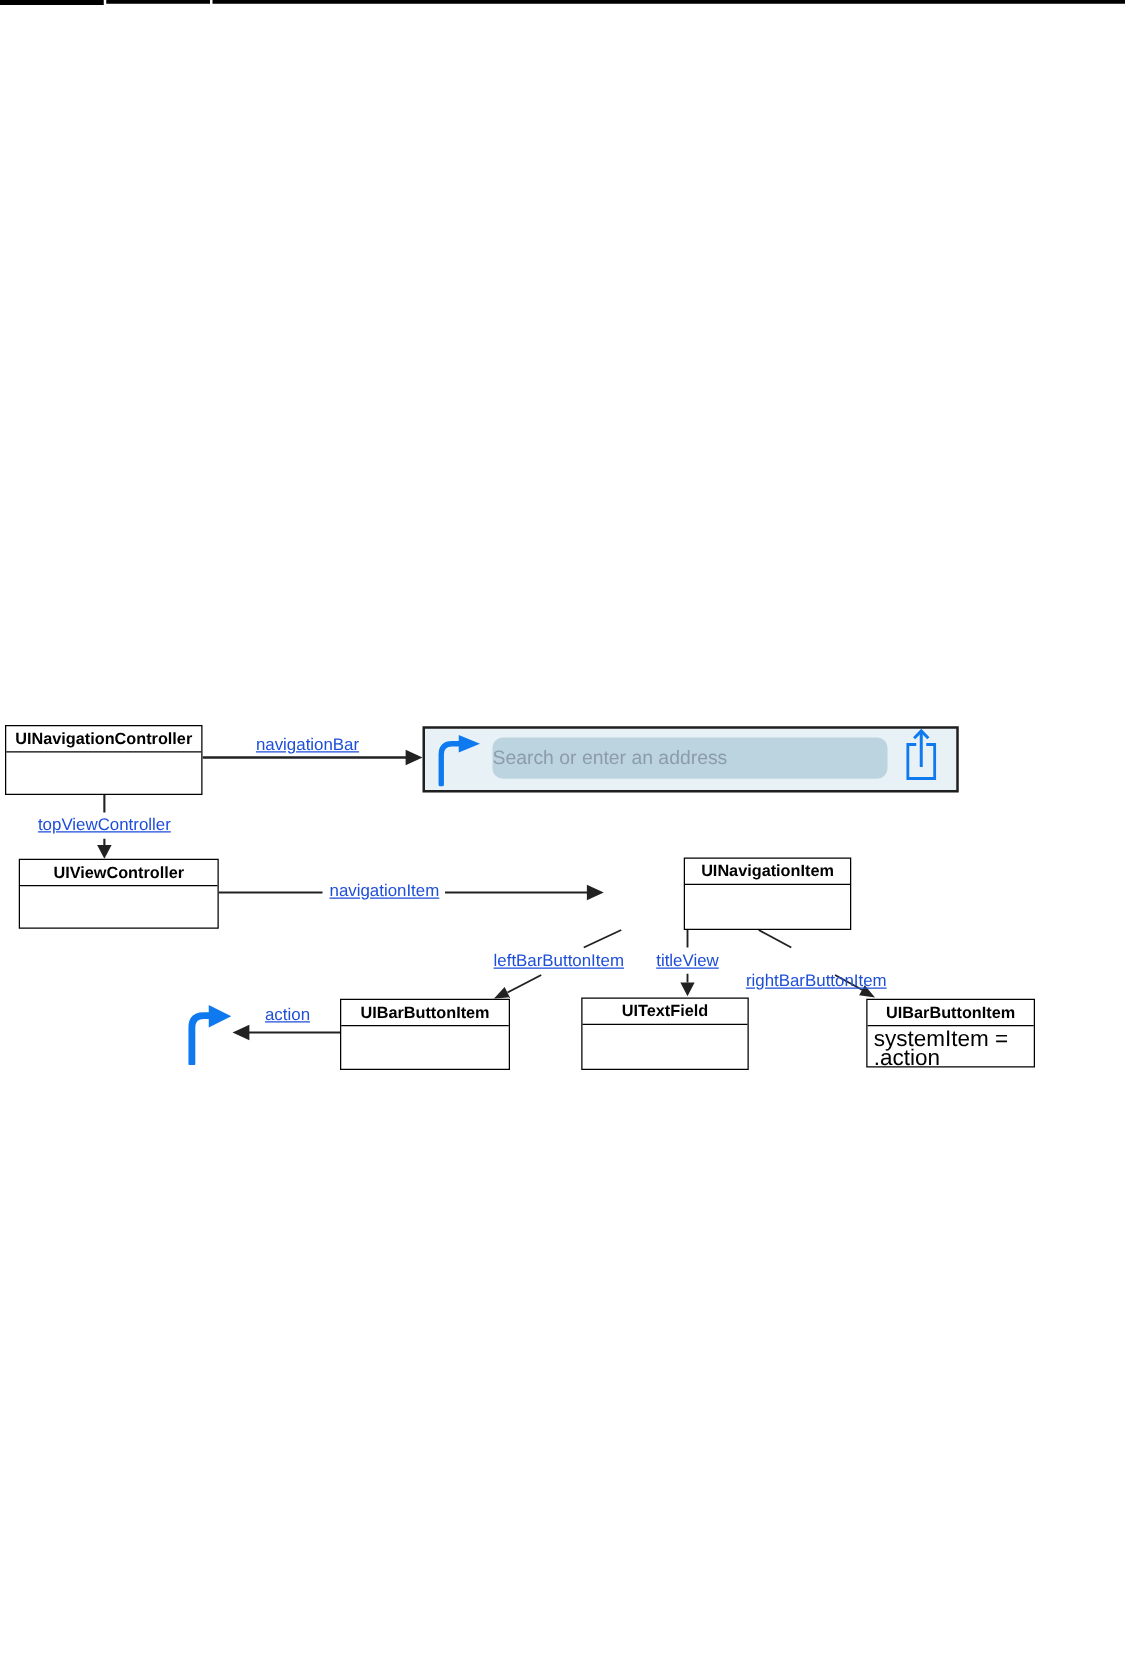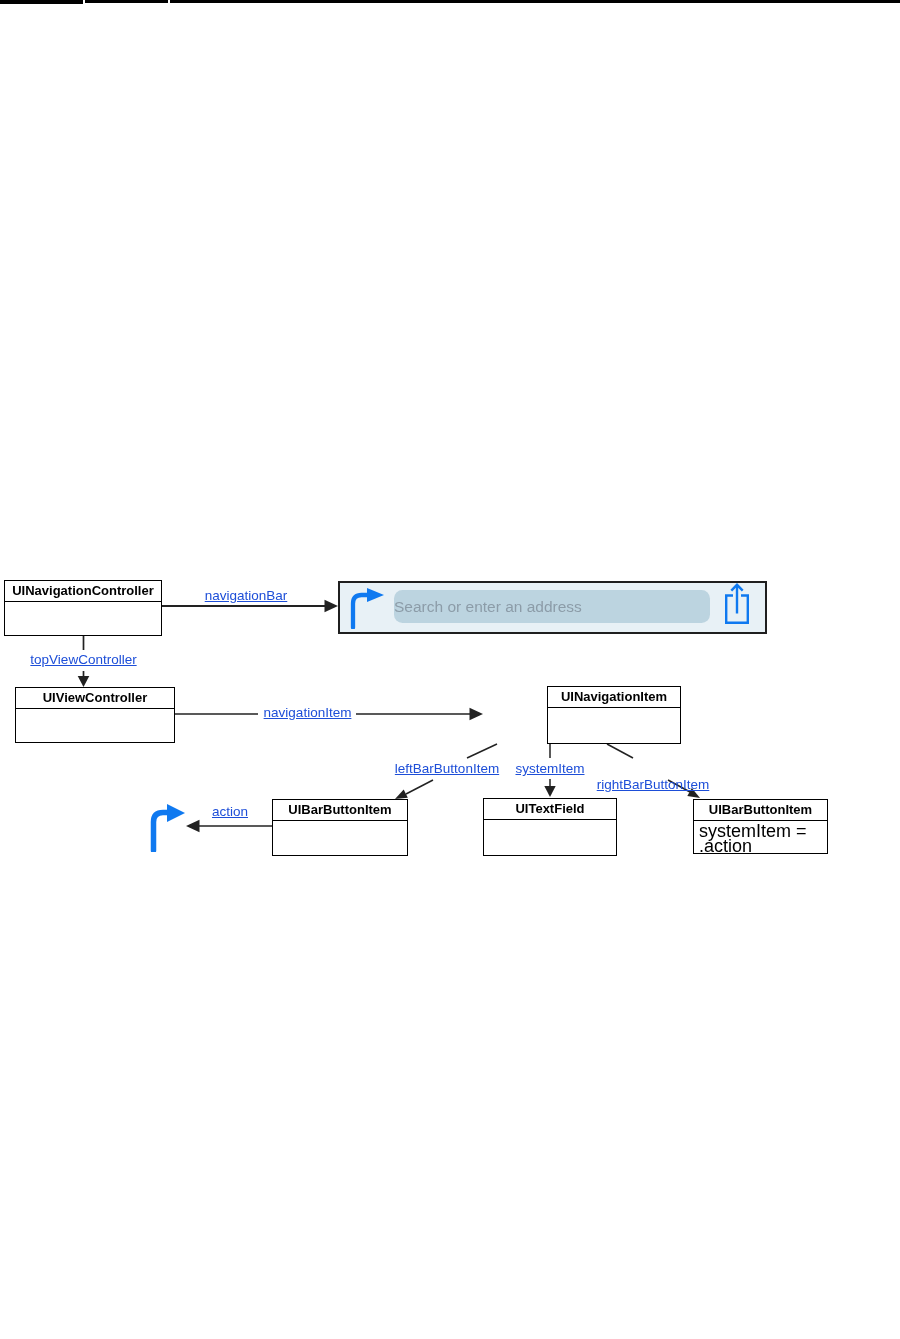--- a/index.html
+++ b/index.html
@@ -89,35 +89,35 @@
     <div class="box" style="left:510px;top:686px;width:134px;height:58px;margin-left:37px;">
       <div class="box-title">UINavigationItem</div>
       <div class="box-body"></div>
     </div>
 
     <div class="box" style="left:272px;top:799px;width:136px;height:57px;">
       <div class="box-title">UIBarButtonItem</div>
       <div class="box-body"></div>
     </div>
 
-    <div class="box" style="left:483px;top:798px;width:134px;height:58px;">
+    <div class="box" style="left:465px;top:798px;width:134px;height:58px;">
       <div class="box-title">UITextField</div>
       <div class="box-body"></div>
     </div>
 
     <div class="box" style="left:693px;top:799px;width:135px;height:55px;">
       <div class="box-title">UIBarButtonItem</div>
       <div class="box-body">systemItem = .action</div>
     </div>
 
     <div class="edge-label" style="left:180px;top:588px;width:132px;">navigationBar</div>
     <div class="edge-label" style="left:13px;top:652px;width:141px;">topViewController</div>
     <div class="edge-label" style="left:259px;top:705px;width:97px;text-align:center;">navigationItem</div>
     <div class="edge-label" style="left:386px;top:761px;width:122px;">leftBarButtonItem</div>
-    <div class="edge-label" style="left:512px;top:761px;width:76px;">systemItem</div>
+    <div class="edge-label" style="left:512px;top:761px;width:76px;">titleView</div>
     <div class="edge-label" style="left:589px;top:761px;width:128px;margin-top:16px;">rightBarButtonItem</div>
     <div class="edge-label" style="left:206px;top:804px;width:48px;">action</div>
 
     <div class="navbar">
       <svg class="icon-svg" style="left:8px;top:5px;" width="38" height="41" viewBox="0 0 38 41">
         <path d="M5 39.5 L5 15.5 Q5 7 13.5 7 L19 7" fill="none" stroke="var(--accent-blue)" stroke-width="4.3" stroke-linecap="round"></path>
         <polygon points="19,0 36,7 19,14" fill="var(--accent-blue)"></polygon>
       </svg>
       <div class="search-field">
         <span>Search or enter an address</span>

